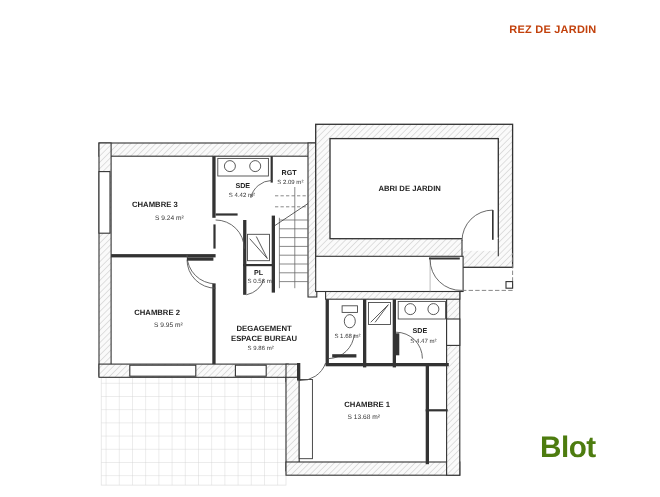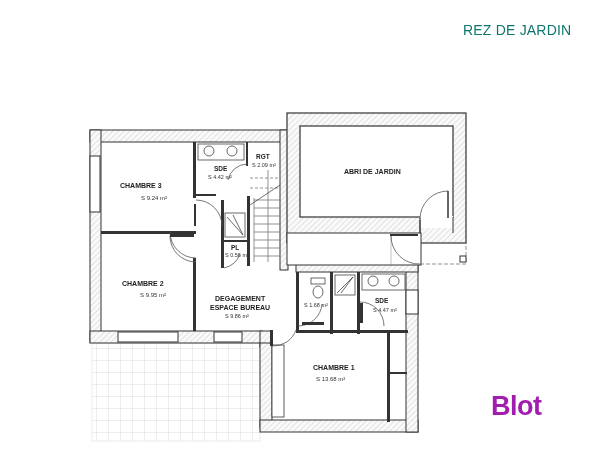--- a/index.html
+++ b/index.html
@@ -1,18 +1,18 @@
 <!DOCTYPE html>
 <html><head>
 <meta charset="utf-8">
 <style>
   html, body { margin:0; padding:0; background:#ffffff; }
   body { width:600px; height:452px; position:relative; overflow:hidden; font-family:"Liberation Sans", sans-serif; }
-  .title { position:absolute; left:463px; top:22px; font-size:14px; font-weight:normal; color:#0f766e; letter-spacing:0.2px; }
-  .logo { position:absolute; left:491px; top:391px; font-size:27px; font-weight:bold; color:#a21caf; letter-spacing:-0.5px; font-family:"Liberation Sans", sans-serif;text-align:right; }
+  .title { position:absolute; left:463px; top:22px; font-size:10px; font-weight:bold; color:#c2410c; letter-spacing:0.2px; }
+  .logo { position:absolute; left:491px; top:391px; font-size:27px; font-weight:bold; color:#4d7c0f; letter-spacing:-0.5px; font-family:"Liberation Sans", sans-serif;text-align:right; }
   svg.plan { position:absolute; left:0; top:0; }
   .lbl { font-family:"Liberation Sans", sans-serif; font-weight:bold; fill:#222; }
   .area { font-family:"Liberation Sans", sans-serif; fill:#333; }
 </style>
 </head>
 <body>
 
 <div class="title">REZ DE JARDIN</div>
 
 <svg class="plan" width="600" height="452" viewBox="0 0 600 452">

